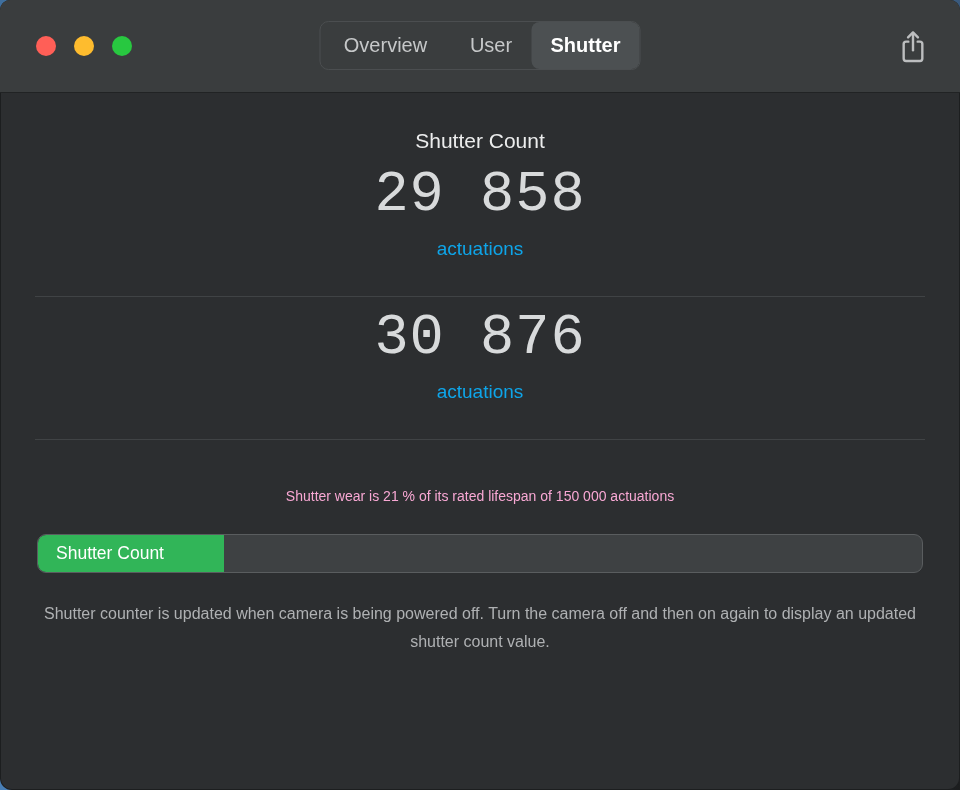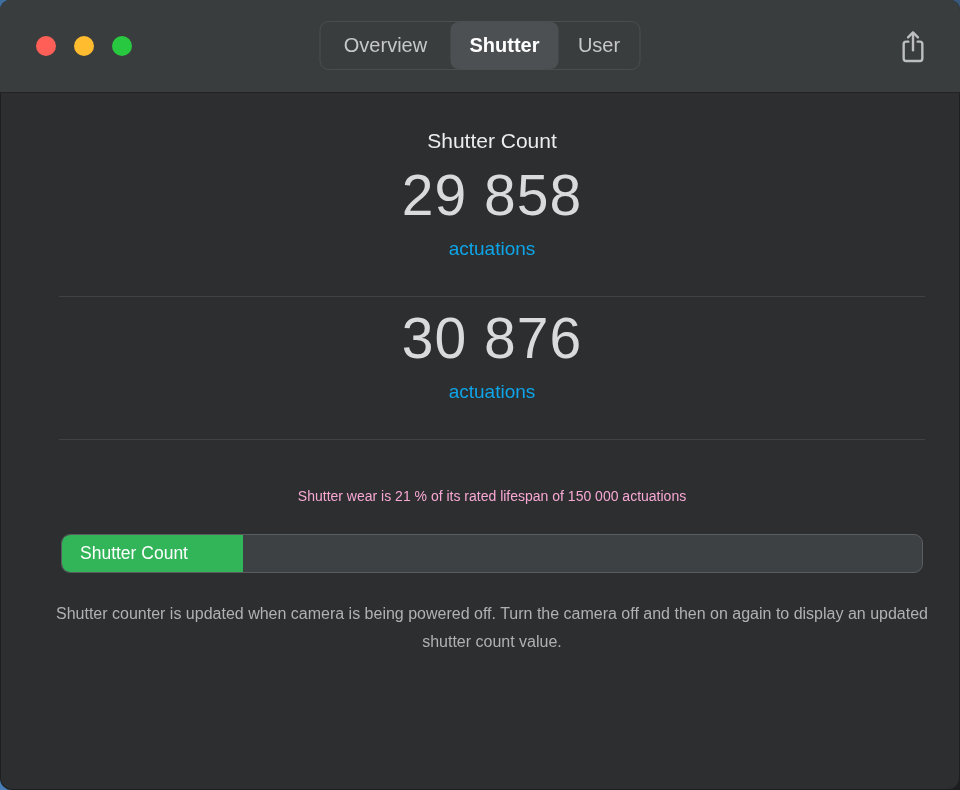--- a/index.html
+++ b/index.html
@@ -60,31 +60,32 @@
   }
   .share-btn {
     appearance: none; border: none; background: transparent;
     position: absolute; right: 25px; top: 25px;
     width: 44px; height: 44px;
     display: flex; align-items: center; justify-content: center;
     cursor: default;
   }
   .share-btn svg { display: block; }
   
-  .content { text-align: center; color: #eceded; padding-left: 24px; }
+  .content { text-align: center; color: #eceded; }
   .section-title {
     margin-top: 35px;
     font-size: 21px; font-weight: 500; color: #eceded;
     line-height: 26px;
   }
   .big-number {
     margin-top: 10px;
     font-size: 57px; font-weight: 300; color: #d8dadb;
     letter-spacing: 1px;
     line-height: 62px;
+    font-family: Liberation Mono, monospace;
   }
   .unit {
     margin-top: 11px;
     font-size: 19px; color: #0ea5e9;
     line-height: 23px;
     text-align: center;
   }
   .divider {
     border: none; height: 1px;
     background: #404345;
@@ -129,22 +130,22 @@
 
   <header class="titlebar">
     <div class="traffic-lights">
       <span class="tl red"></span>
       <span class="tl yellow"></span>
       <span class="tl green"></span>
     </div>
 
     <nav class="segmented">
       <button class="seg seg-overview">Overview</button>
+      <button class="seg seg-user">User</button>
       <button class="seg seg-shutter selected">Shutter</button>
-      <button class="seg seg-user">User</button>
     </nav>
 
     <button class="share-btn">
       <svg width="32" height="36" viewBox="0 0 24 27" fill="none" stroke="#bcbebf" stroke-width="1.8" stroke-linecap="round" stroke-linejoin="round">
         <path d="M8.5 9.5 H6.8 C5.8 9.5 5 10.3 5 11.3 V22.2 C5 23.2 5.8 24 6.8 24 H17.2 C18.2 24 19 23.2 19 22.2 V11.3 C19 10.3 18.2 9.5 17.2 9.5 H15.5"></path>
         <path d="M12 16 V3"></path>
         <path d="M8.3 6.3 L12 2.6 L15.7 6.3"></path>
       </svg>
     </button>
   </header>

